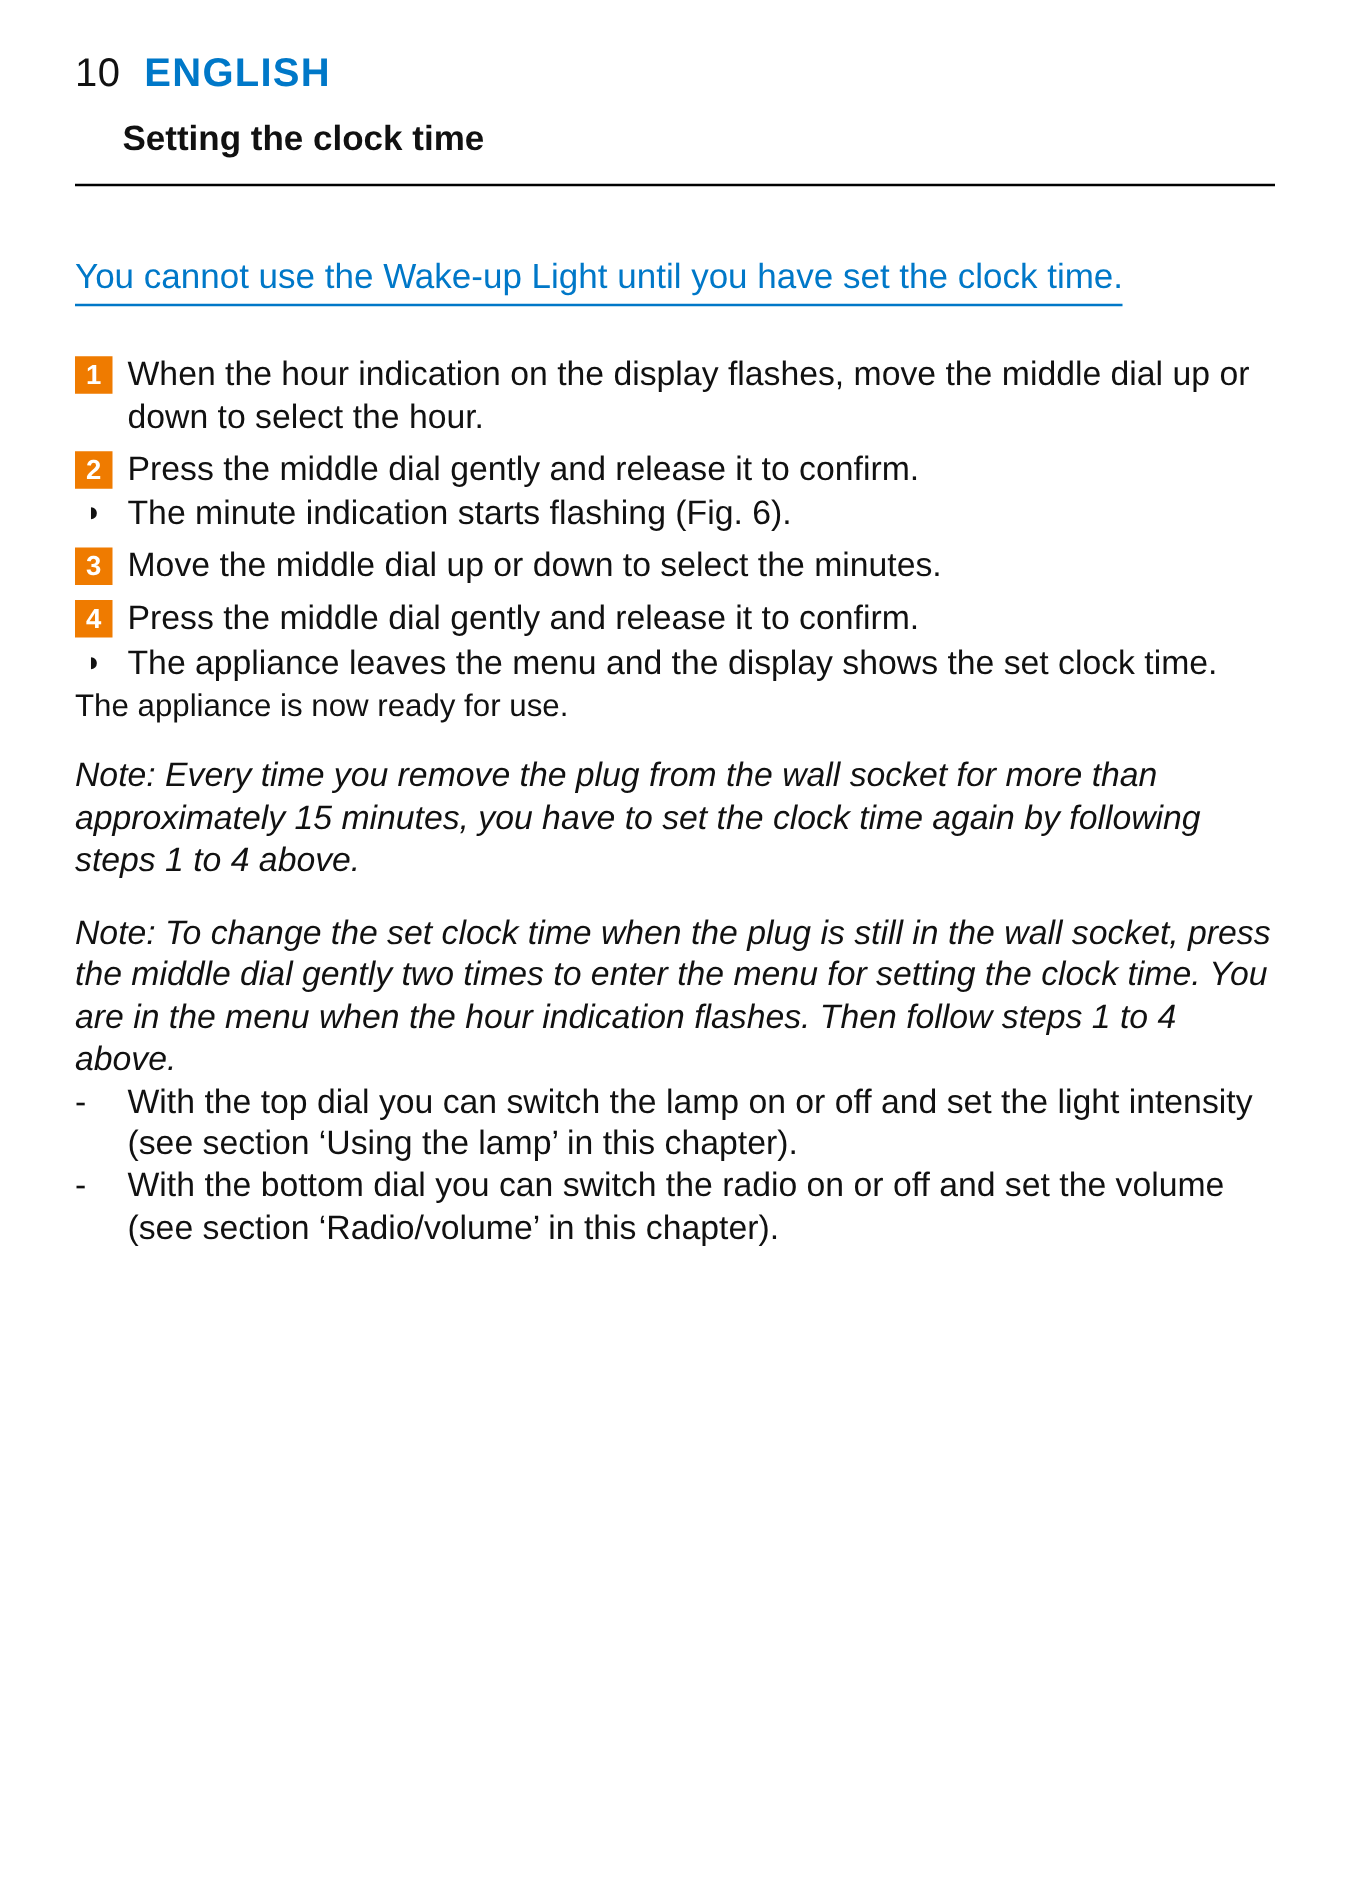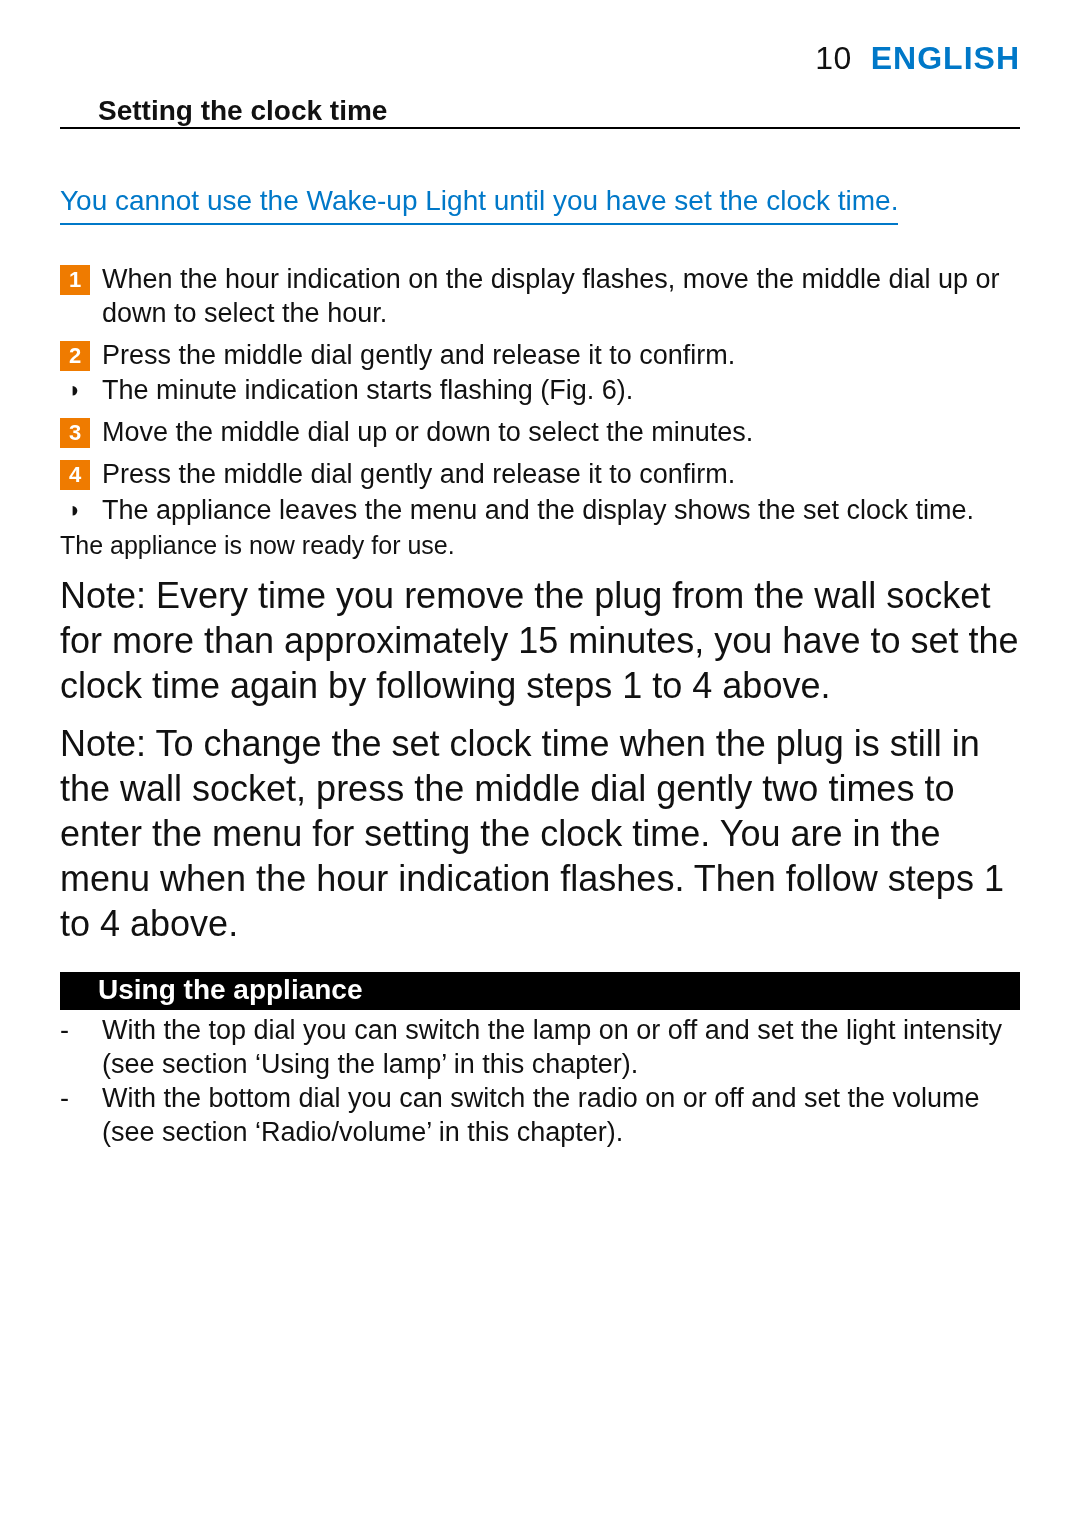--- a/index.html
+++ b/index.html
@@ -11,37 +11,36 @@
     width: 1080px;
     height: 1522px;
     box-sizing: border-box;
     padding: 40px 60px 40px 60px;
     font-family: "Gill Sans", "Gill Sans MT", "Segoe UI", Arial, sans-serif;
     color: #111;
   }
   .header {
     font-size: 32px;
     margin-bottom: 18px;
-    text-align: right;
   }
   .header .pgnum {
     color: #111;
     letter-spacing: 0.5px;
     margin-right: 10px;
   }
   .header .lang {
     font-weight: 700;
     letter-spacing: 1px;
     color: #0078c8;
   }
   .subhead {
     font-size: 28px;
     font-weight: 700;
     border-bottom: 2px solid #000;
-    padding-bottom: 0;
+    padding-bottom: 20px;
     margin: 14px 0 8px 0;
     padding-left: 38px;
   }
   .intro {
     font-size: 28px;
     color: #0078c8;
     border-bottom: 2px solid #0078c8;
     padding-bottom: 6px;
     margin-bottom: 30px;
     display: inline-block;
@@ -81,22 +80,23 @@
     font-size: 22px;
     text-align: center;
     margin-right: 12px;
     margin-top: 2px;
   }
   .plain {
     font-size: 25px;
     margin: 4px 0 0 0;
   }
   .note {
-    font-size: 36px;
-    margin: 13px 0 0 0;
+    font-size: 27px;
+    font-style: italic;
+    margin: 24px 0 0 0;
     line-height: 1.25;
   }
   .section-bar {
     background: #000;
     color: #fff;
     font-size: 28px;
     font-weight: 700;
     padding: 2px 0 4px 38px;
     margin: 26px 0 4px 0;
   }
@@ -155,21 +155,20 @@
       <div class="mark">◗</div>
       <div class="text">The appliance leaves the menu and the display shows the set clock time.</div>
     </div>
   </div>
 
   <div class="plain">The appliance is now ready for use.</div>
 
   <div class="note">Note: Every time you remove the plug from the wall socket for more than approximately 15 minutes, you have to set the clock time again by following steps 1 to 4 above.</div>
   <div class="note">Note: To change the set clock time when the plug is still in the wall socket, press the middle dial gently two times to enter the menu for setting the clock time. You are in the menu when the hour indication flashes. Then follow steps 1 to 4 above.</div>
 
-  <div class="section-bar">Using the appliance</div>
 
 
   <div class="dash-list">
     <div class="dash-item">
       <div class="dash">-</div>
       <div class="text">With the top dial you can switch the lamp on or off and set the light intensity (see section ‘Using the lamp’ in this chapter).</div>
     </div>
     <div class="dash-item">
       <div class="dash">-</div>
       <div class="text">With the bottom dial you can switch the radio on or off and set the volume (see section ‘Radio/volume’ in this chapter).</div>

